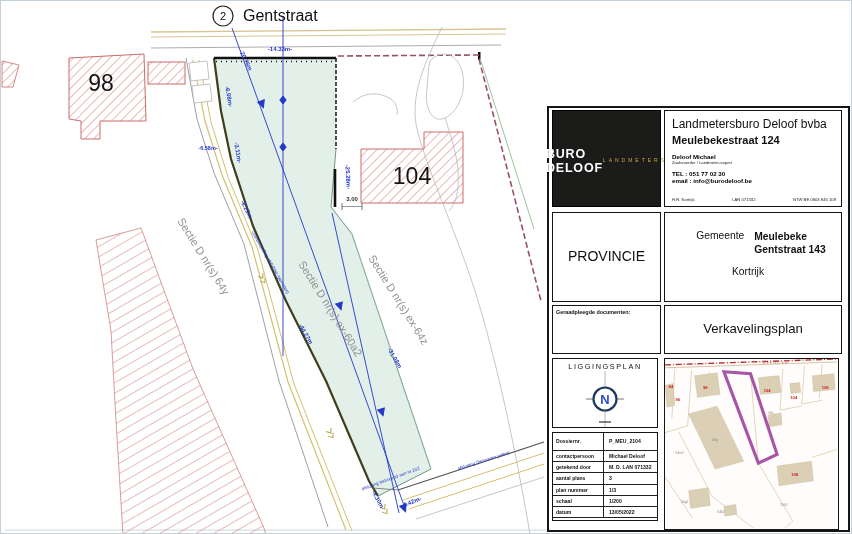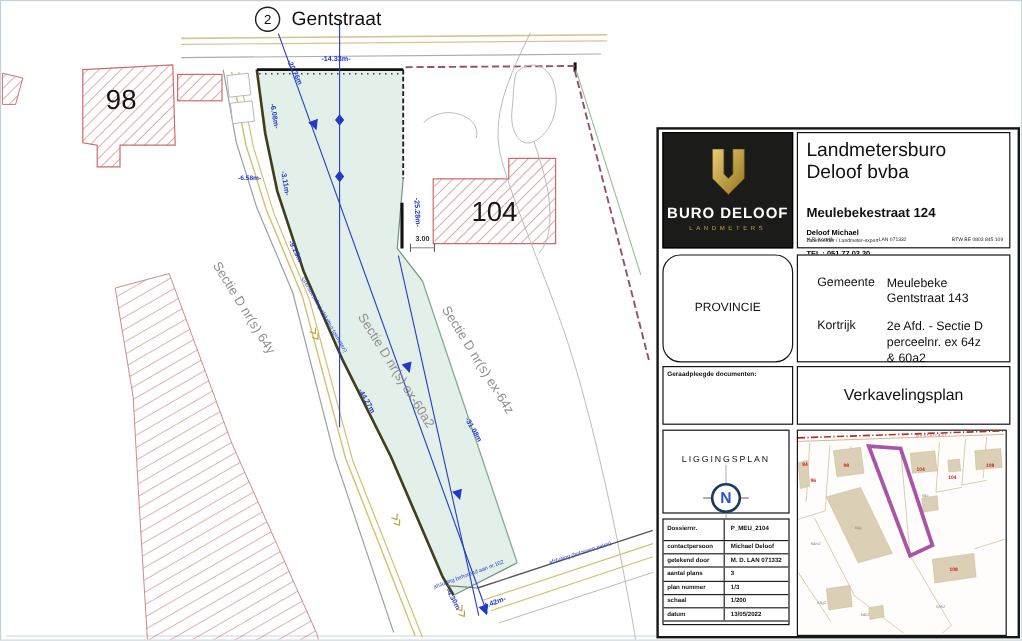--- a/index.html
+++ b/index.html
@@ -5,41 +5,41 @@
   html,body{margin:0;padding:0;background:#fff;}
   #page{position:relative;width:852px;height:534px;background:#ffffff;
         font-family:"Liberation Sans",sans-serif;overflow:hidden;
         border:1px solid #c5d0d8;box-sizing:border-box;}
   svg text{font-family:"Liberation Sans",sans-serif;}
   .abs{position:absolute;box-sizing:border-box;}
   
   .tb-outer{left:546px;top:105px;width:303px;height:426px;border:2px solid #151515;background:#fff;}
   .tb-box{border:1.5px solid #151515;background:#fff;}
   .logo-box{left:551px;top:109px;width:109px;height:97px;background:#1b1b19;border:1.5px solid #000;
-            display:flex;flex-direction:column;align-items:center;justify-content:center;}
+            display:flex;flex-direction:row;align-items:center;justify-content:center;}
   .logo-brand{color:#fff;font-size:12.5px;font-weight:700;letter-spacing:.8px;margin-top:5px;}
   .logo-sub{color:#c9a648;font-size:5px;letter-spacing:3px;margin-top:3px;}
   .info-box{left:663px;top:109px;width:178px;height:97px;padding:6px 7px;}
-  .co-name{font-size:16px;color:#111;margin-bottom:19px;}
+  .co-name{font-size:12px;color:#111;margin-bottom:3px;}
   .co-addr{font-size:11px;font-weight:700;color:#111;line-height:1.25;}
   .co-person{font-size:6.2px;font-weight:700;margin-top:5px;}
   .co-role{font-size:4.2px;color:#222;}
   .co-tel{font-size:6.2px;font-weight:700;margin-top:5px;}
   .co-mail{font-size:6.2px;font-weight:700;}
   .co-reg{position:absolute;left:7px;right:5px;bottom:4px;display:flex;justify-content:space-between;font-size:4.2px;color:#222;}
   .prov-box{left:551px;top:211px;width:109px;height:90px;display:flex;align-items:center;justify-content:center;
-            text-align:center;font-size:10px;color:#111;line-height:1.4;border-radius:15px;}
+            text-align:center;font-size:14px;color:#111;line-height:1.4;}
   .kad-box{left:663px;top:211px;width:178px;height:90px;padding:17px 0 0 16px;font-size:10.3px;color:#111;}
-  .kad-row{display:flex;margin-bottom:9px;}
+  .kad-row{display:flex;margin-bottom:9px;justify-content:center;}
   .kad-label{width:58px;flex:none;}
-  .kad-val{line-height:1.3;}
+  .kad-val{line-height:1.3;font-weight:bold;}
   .docs-box{left:551px;top:304px;width:109px;height:49px;padding:3px;font-size:5.4px;font-weight:700;color:#111;}
   .title-box{left:663px;top:304px;width:178px;height:49px;display:flex;flex-direction:column;align-items:center;
              justify-content:center;font-size:13.2px;color:#111;line-height:1.4;}
-  .ligg-box{left:551px;top:357px;width:106px;height:70px;padding-top:19px;text-align:center;}
+  .ligg-box{left:551px;top:357px;width:106px;height:70px;padding-top:3px;text-align:center;}
   .ligg-title{font-size:7.3px;letter-spacing:1.6px;color:#111;}
   .table-box{left:551px;top:431px;width:106px;height:89px;font-size:5.1px;font-weight:700;color:#111;}
   .trow{display:flex;border-bottom:1px solid #222;}
   .trow.first{height:17px;}
   .trow:not(.first){height:10.2px;}
   .tlabel{width:47px;flex:none;border-right:1px solid #222;padding:2px 0 0 3px;}
   .tval{flex:1;padding:2px 0 0 5px;}
   .trow.first .tlabel,.trow.first .tval{padding-top:5px;}
   .map-box{left:663px;top:357px;width:175px;height:172px;}
 </style>
@@ -216,25 +216,20 @@
   <div class="abs tb-box kad-box">
     <div class="kad-row">
       <div class="kad-label">Gemeente</div>
       <div class="kad-val">
         <div>Meulebeke</div>
         <div>Gentstraat 143</div>
       </div>
     </div>
     <div class="kad-row">
       <div class="kad-label">Kortrijk</div>
-      <div class="kad-val">
-        <div>2e Afd. - Sectie D</div>
-        <div>perceelnr. ex 64z</div>
-        <div>&amp; 60a2</div>
-      </div>
     </div>
   </div>
 
   <div class="abs tb-box docs-box">
     <span>Geraadpleegde documenten:</span>
   </div>
 
   <div class="abs tb-box title-box">
     <div>Verkavelingsplan</div>
   </div>

